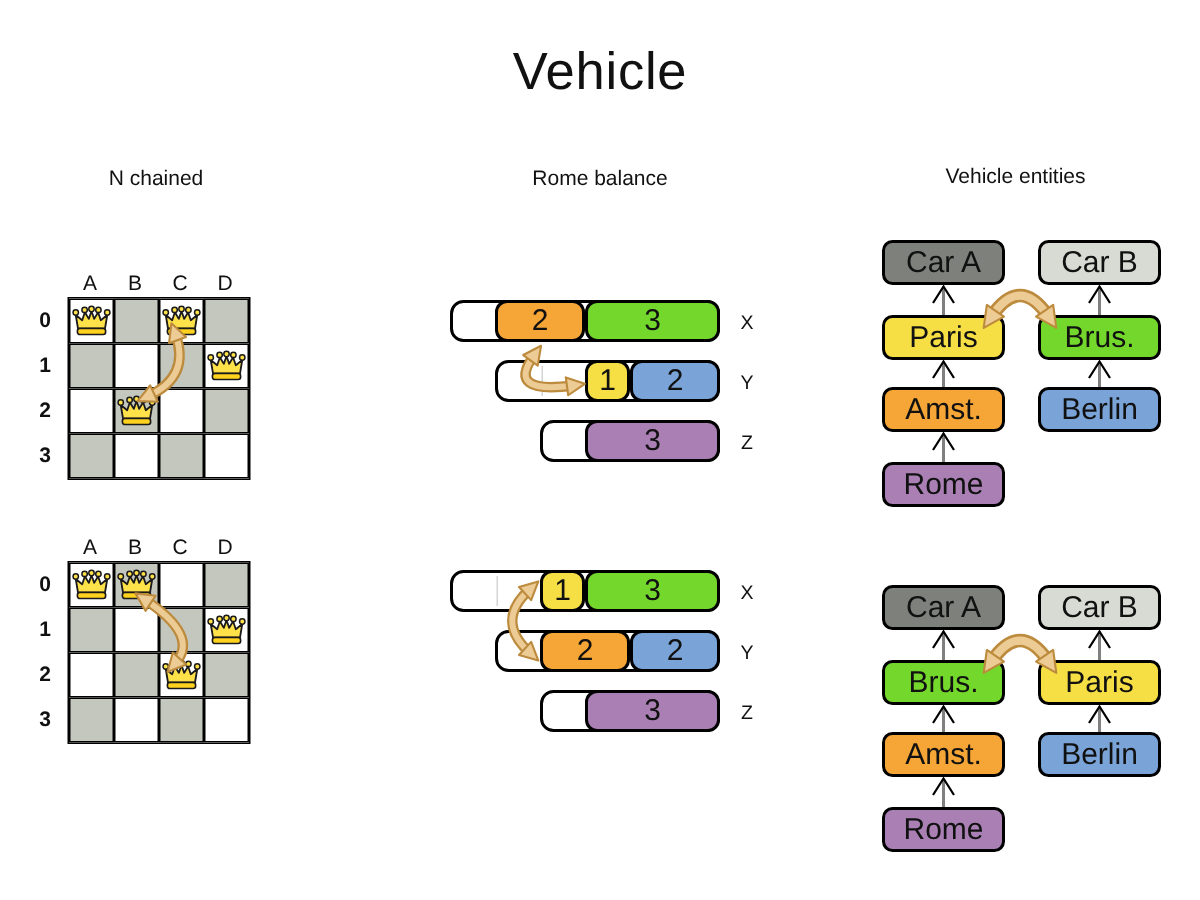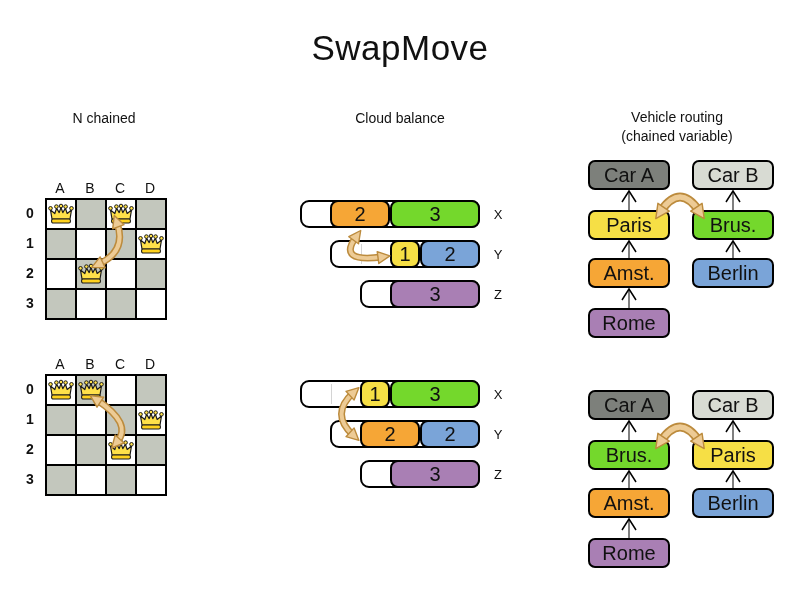--- a/index.html
+++ b/index.html
@@ -20,27 +20,26 @@
   .board-lbl{position:absolute;font-size:14px;text-align:center;}
   .row-lbl{font-weight:600;}
   .cloud-lbl{position:absolute;font-size:13px;}
   .tick{position:absolute;width:1px;background:#d4d4d4;}
   #overlay{position:absolute;left:0;top:0;z-index:5;pointer-events:none;}
 </style>
 </head>
 <body>
 
 <div id="canvas">
-  <div class="title">SwapMove</div>
+  <div class="title">Vehicle</div>
 
   <div class="col-header" style="left:34px;top:110px;width:140px;">N chained</div>
-  <div class="col-header" style="left:320px;top:110px;width:160px;">Cloud balance</div>
+  <div class="col-header" style="left:320px;top:110px;width:160px;">Rome balance</div>
   <div class="col-header" style="left:587px;top:108px;width:180px;line-height:19px;">
-    <div>Vehicle routing</div>
-    <div>(chained variable)</div>
+    <div>Vehicle entities</div>
   </div>
 
   <svg id="overlay" width="800" height="600">
       <line x1="629" y1="210" x2="629" y2="191" stroke="#808080" stroke-width="2"></line>
       <path d="M 622 202 L 629 191 L 636 202" stroke="#000" stroke-width="1.5" fill="none"></path>
       <line x1="629" y1="258" x2="629" y2="241" stroke="#808080" stroke-width="2"></line>
       <path d="M 622 252 L 629 241 L 636 252" stroke="#000" stroke-width="1.5" fill="none"></path>
       <line x1="629" y1="308" x2="629" y2="289" stroke="#808080" stroke-width="2"></line>
       <path d="M 622 300 L 629 289 L 636 300" stroke="#000" stroke-width="1.5" fill="none"></path>
       <line x1="733" y1="210" x2="733" y2="191" stroke="#808080" stroke-width="2"></line>

